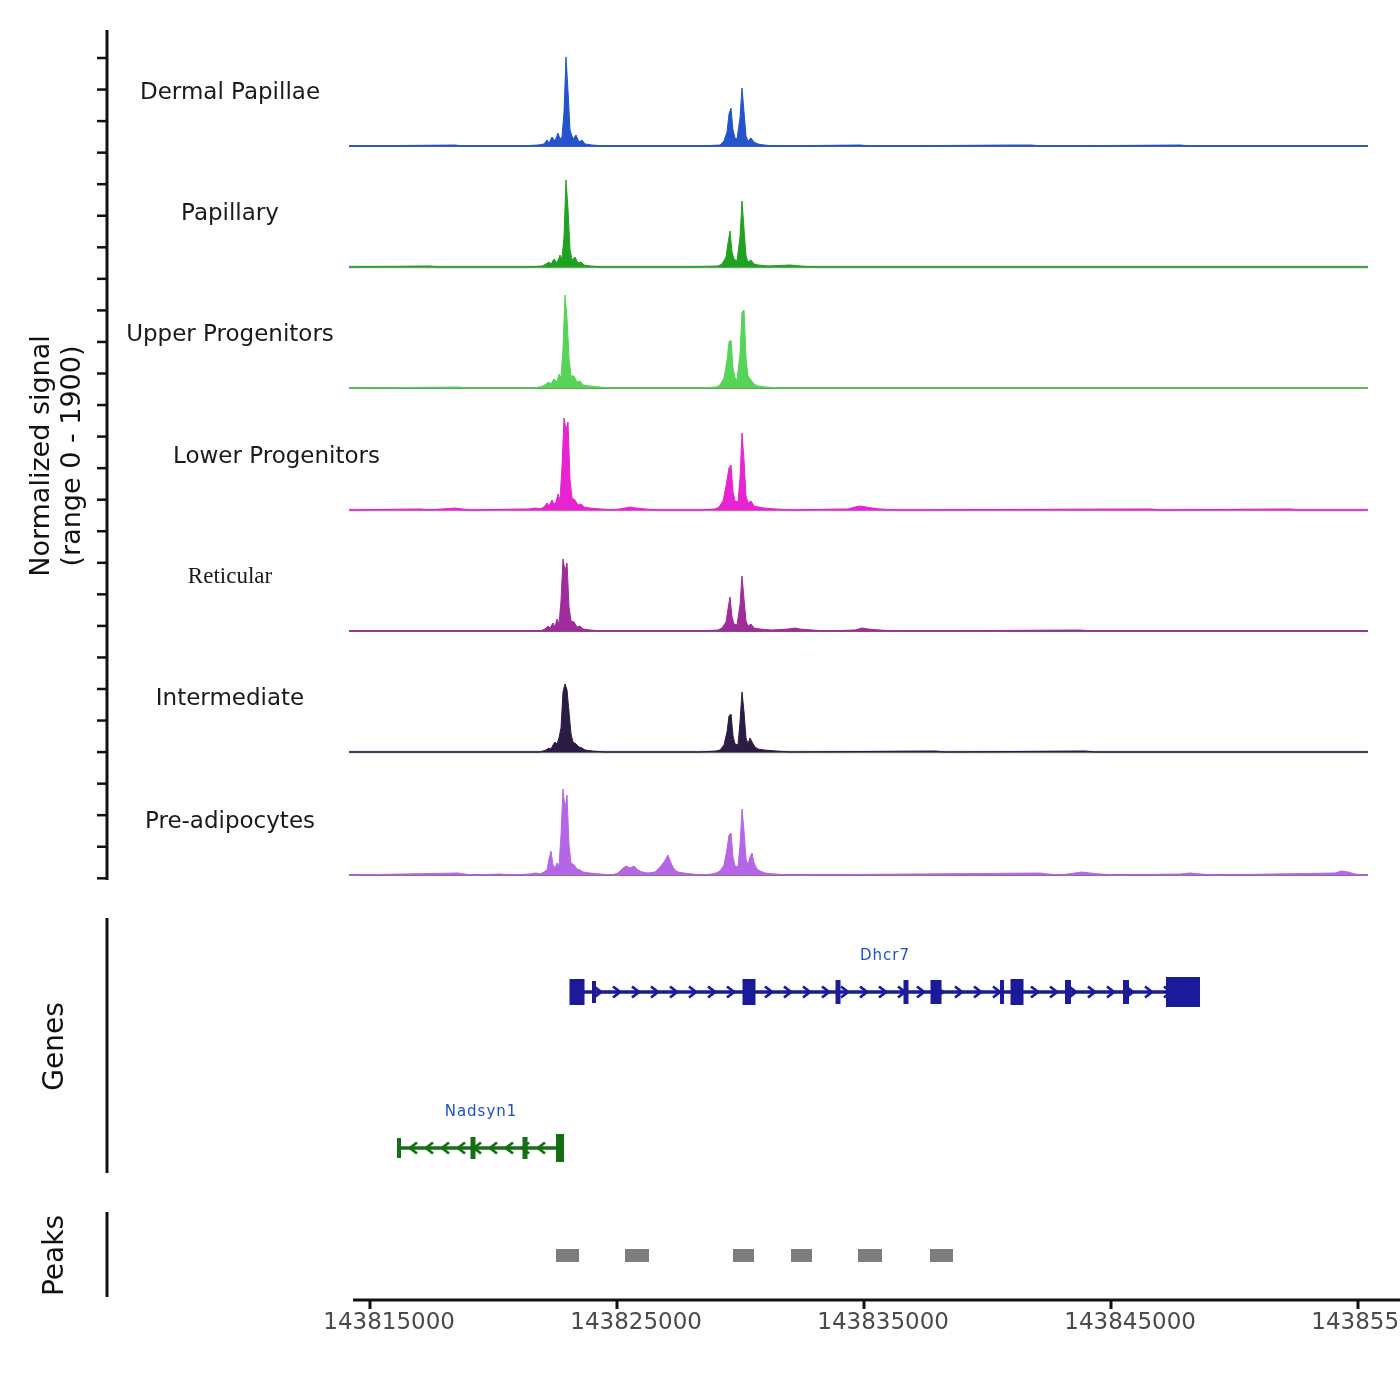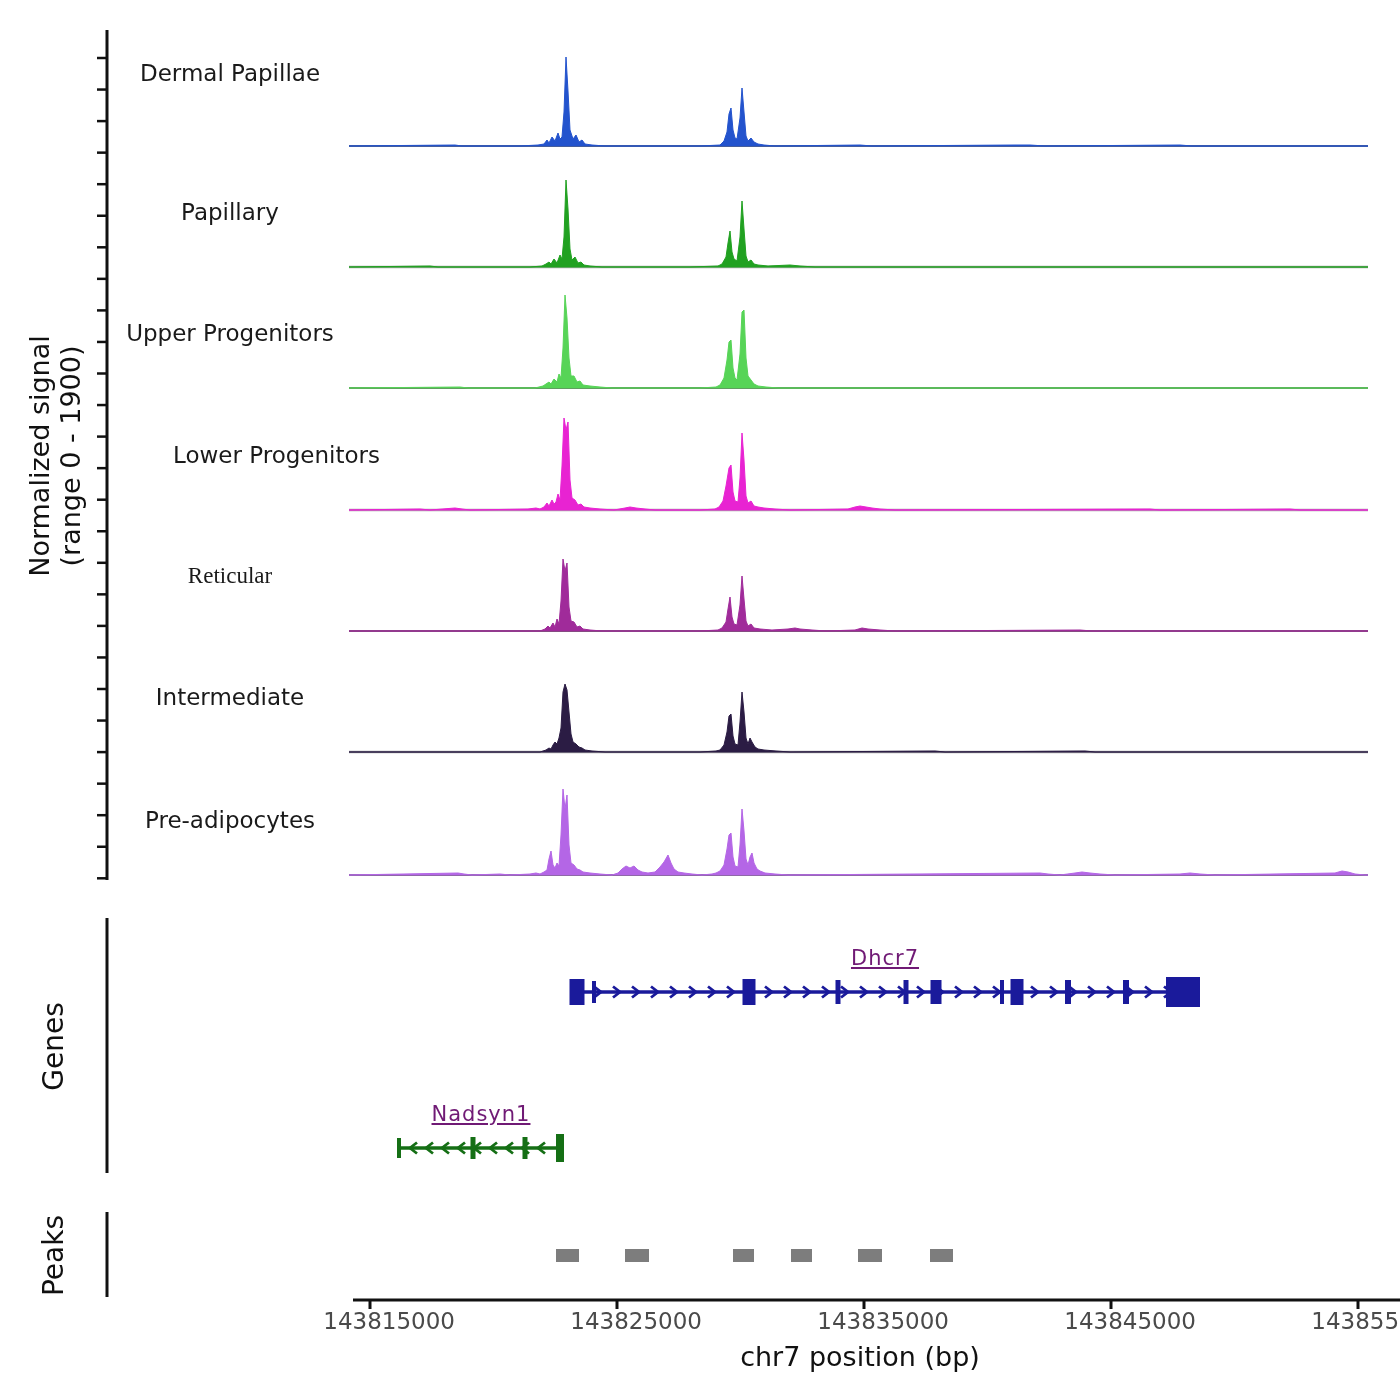--- a/index.html
+++ b/index.html
@@ -5,21 +5,21 @@
   html,body{margin:0;padding:0;background:#ffffff;}
   #canvas{
     position:relative;width:1400px;height:1400px;overflow:hidden;background:#ffffff;
     font-family:"DejaVu Sans","Liberation Sans",sans-serif;
   }
   .abs{position:absolute;}
   .track-label{width:300px;text-align:center;font-size:23px;color:#1a1a1a;white-space:nowrap;}
   .yaxis-label{left:-245px;top:425px;width:600px;height:62px;text-align:center;
     font-size:27px;line-height:31px;color:#111;transform:rotate(-90deg);}
   .section-label{width:260px;text-align:center;font-size:28px;color:#111;transform:rotate(-90deg);}
-  .gene-label{width:220px;text-align:center;font-size:21px;color:#701a75;letter-spacing:1px;white-space:nowrap;text-decoration:underline;}
+  .gene-label{width:220px;text-align:center;font-size:15px;color:#1d4ed8;letter-spacing:1px;white-space:nowrap;}
   .x-tick-label{width:170px;text-align:right;font-size:23px;color:#4a4a4a;white-space:nowrap;}
   .x-axis-title{left:610px;top:1341px;width:500px;text-align:center;font-size:27px;color:#111;}
   svg{position:absolute;left:0;top:0;}
 </style>
 </head>
 <body>
 
 <div id="canvas">
   <svg id="plot-svg" width="1400" height="1400">
       <line x1="107" y1="30" x2="107" y2="880" stroke="#111" stroke-width="3"></line>
@@ -140,24 +140,23 @@
 
   <div class="abs yaxis-label">
     <div>Normalized signal</div>
     <div>(range 0 - 1900)</div>
   </div>
 
   <div class="abs section-label" style="left:-77px;top:1030px;">Genes</div>
 
   <div class="abs section-label" style="left:-77px;top:1239px;">Peaks</div>
 
-  <div class="abs x-axis-title">chr7 position (bp)</div>
 
   <div id="labels">
-      <div class="abs track-label" style="left: 80px; top: 60px;">Dermal Papillae</div>
+      <div class="abs track-label" style="left: 80px; top: 78px;">Dermal Papillae</div>
       <div class="abs track-label" style="left: 80px; top: 199px;">Papillary</div>
       <div class="abs track-label" style="left: 80px; top: 320px;">Upper Progenitors</div>
       <div class="abs track-label" style="left: 80px; top: 442px; text-align: right;">Lower Progenitors</div>
       <div class="abs track-label" style="left: 80px; top: 563px; font-family: Liberation Serif, serif;">Reticular</div>
       <div class="abs track-label" style="left: 80px; top: 684px;">Intermediate</div>
       <div class="abs track-label" style="left: 80px; top: 807px;">Pre-adipocytes</div>
       <div class="abs gene-label" style="left: 775px; top: 946px;">Dhcr7</div>
       <div class="abs gene-label" style="left: 371px; top: 1102px;">Nadsyn1</div>
       <div class="abs x-tick-label" style="left: 285px; top: 1308px;">143815000</div>
       <div class="abs x-tick-label" style="left: 532px; top: 1308px;">143825000</div>

